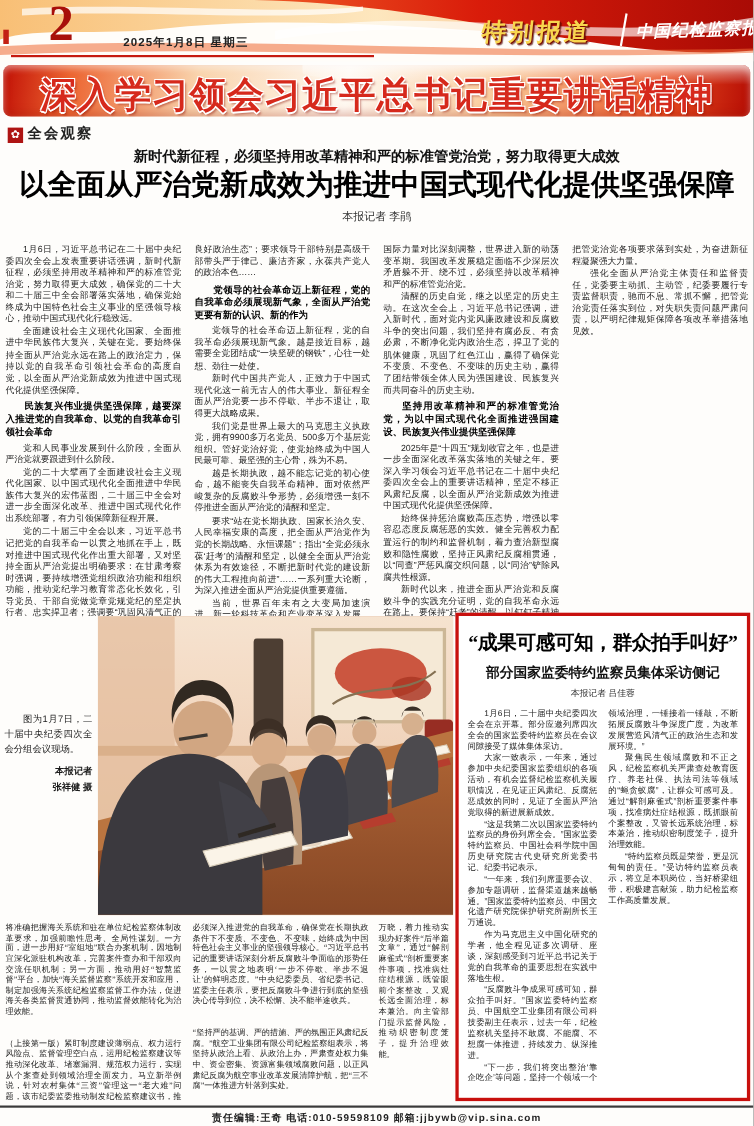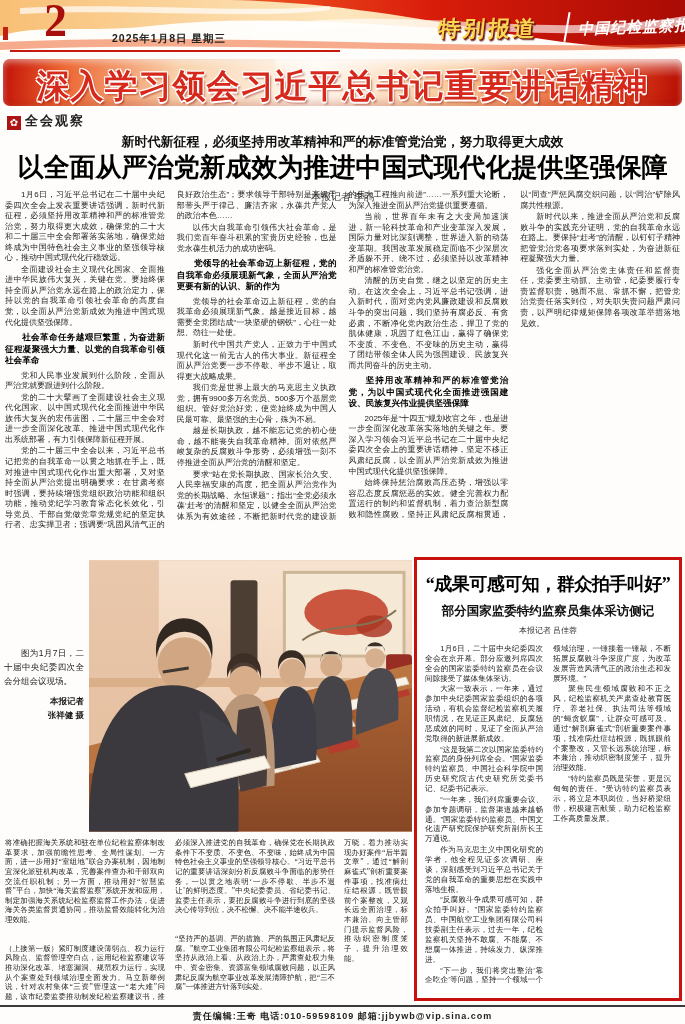--- a/index.html
+++ b/index.html
@@ -42,21 +42,21 @@
   .headline{position:absolute;left:0;top:150px;width:100%;text-align:center;font-size:26px;font-weight:900;
             color:#000;font-family:"Liberation Serif",serif;}
   .byline{position:absolute;left:0;top:190px;width:100%;text-align:center;font-size:10px;color:#333;}
 
   
   .body-p{font-size:8px;line-height:1.32;text-align:justify;text-indent:2em;margin:0 0 1px;color:#1c1c1c;}
   .body-p.cont{text-indent:0;}
   .sub-h{font-size:8.6px;line-height:1.34;font-weight:bold;text-align:justify;text-indent:2em;margin:4px 0;color:#000;}
   .gap{height:18px;}
 
-  #top-body{position:absolute;left:5px;top:190px;width:675px;height:347px;
+  #top-body{position:absolute;left:5px;top:222px;width:675px;height:347px;
             column-count:4;column-gap:12px;column-fill:auto;overflow:hidden;}
 
   
   #caption{position:absolute;left:4px;top:646px;width:80px;font-size:8.5px;line-height:14px;text-align:justify;}
   #caption .cap-text{text-indent:2em;}
   #caption .cap-credit{font-weight:bold;text-align:right;margin-top:6px;}
   #photo{position:absolute;left:89px;top:560px;width:323px;height:272px;overflow:hidden;background:#e9cdb6;}
 
   
   #box{position:absolute;left:414px;top:557px;width:262px;height:438px;border:3px solid #c8100d;
@@ -126,25 +126,24 @@
     <span class="tag-label">全会观察</span>
   </div>
 
   <div class="kicker">新时代新征程，必须坚持用改革精神和严的标准管党治党，努力取得更大成效</div>
   <div class="headline">以全面从严治党新成效为推进中国式现代化提供坚强保障</div>
   <div class="byline">本报记者 李鹃</div>
 
   <div id="top-body">
       <p class="body-p">1月6日，习近平总书记在二十届中央纪委四次全会上发表重要讲话强调，新时代新征程，必须坚持用改革精神和严的标准管党治党，努力取得更大成效，确保党的二十大和二十届三中全会部署落实落地，确保党始终成为中国特色社会主义事业的坚强领导核心，推动中国式现代化行稳致远。</p>
       <p class="body-p">全面建设社会主义现代化国家、全面推进中华民族伟大复兴，关键在党。要始终保持全面从严治党永远在路上的政治定力，保持以党的自我革命引领社会革命的高度自觉，以全面从严治党新成效为推进中国式现代化提供坚强保障。</p>
-      <p class="sub-h">社会革命任务越艰巨繁重，为奋进新征程凝聚强大力量、以党的自我革命引领社会革命</p>
+      <p class="sub-h">民族复兴伟业提供坚强保障，越要深入推进党的自我革命、以党的自我革命引领社会革命</p>
       <p class="body-p">党和人民事业发展到什么阶段，全面从严治党就要跟进到什么阶段。</p>
       <p class="body-p">党的二十大擘画了全面建设社会主义现代化国家、以中国式现代化全面推进中华民族伟大复兴的宏伟蓝图，二十届三中全会对进一步全面深化改革、推进中国式现代化作出系统部署，有力引领保障新征程开展。</p>
       <p class="body-p">党的二十届三中全会以来，习近平总书记把党的自我革命一以贯之地抓在手上，既对推进中国式现代化作出重大部署，又对坚持全面从严治党提出明确要求：在甘肃考察时强调，要持续增强党组织政治功能和组织功能，推动党纪学习教育常态化长效化，引导党员、干部自觉做党章党规党纪的坚定执行者、忠实捍卫者；强调要“巩固风清气正的良好政治生态”；要求领导干部特别是高级干部带头严于律己、廉洁齐家，永葆共产党人的政治本色……</p>
-      <p class="body-p">以伟大自我革命引领伟大社会革命，是我们党百年奋斗积累的宝贵历史经验，也是党永葆生机活力的成功密码。</p>
       <p class="sub-h">党领导的社会革命迈上新征程，党的自我革命必须展现新气象，全面从严治党更要有新的认识、新的作为</p>
       <p class="body-p">党领导的社会革命迈上新征程，党的自我革命必须展现新气象。越是接近目标，越需要全党团结成“一块坚硬的钢铁”，心往一处想、劲往一处使。</p>
       <p class="body-p">新时代中国共产党人，正致力于中国式现代化这一前无古人的伟大事业。新征程全面从严治党要一步不停歇、半步不退让，取得更大战略成果。</p>
       <p class="body-p">我们党是世界上最大的马克思主义执政党，拥有9900多万名党员、500多万个基层党组织。管好党治好党，使党始终成为中国人民最可靠、最坚强的主心骨，殊为不易。</p>
       <p class="body-p">越是长期执政，越不能忘记党的初心使命，越不能丧失自我革命精神。面对依然严峻复杂的反腐败斗争形势，必须增强一刻不停推进全面从严治党的清醒和坚定。</p>
       <p class="body-p">要求“站在党长期执政、国家长治久安、人民幸福安康的高度，把全面从严治党作为党的长期战略、永恒课题”；指出“全党必须永葆‘赶考’的清醒和坚定，以健全全面从严治党体系为有效途径，不断把新时代党的建设新的伟大工程推向前进”……一系列重大论断，为深入推进全面从严治党提供重要遵循。</p>
       <p class="body-p">当前，世界百年未有之大变局加速演进，新一轮科技革命和产业变革深入发展，国际力量对比深刻调整，世界进入新的动荡变革期。我国改革发展稳定面临不少深层次矛盾躲不开、绕不过，必须坚持以改革精神和严的标准管党治党。</p>
       <p class="body-p">清醒的历史自觉，继之以坚定的历史主动。在这次全会上，习近平总书记强调，进入新时代，面对党内党风廉政建设和反腐败斗争的突出问题，我们坚持有腐必反、有贪必肃，不断净化党内政治生态，捍卫了党的肌体健康，巩固了红色江山，赢得了确保党不变质、不变色、不变味的历史主动，赢得了团结带领全体人民为强国建设、民族复兴而共同奋斗的历史主动。</p>
       <p class="sub-h">坚持用改革精神和严的标准管党治党，为以中国式现代化全面推进强国建设、民族复兴伟业提供坚强保障</p>
       <p class="body-p">2025年是“十四五”规划收官之年，也是进一步全面深化改革落实落地的关键之年。要深入学习领会习近平总书记在二十届中央纪委四次全会上的重要讲话精神，坚定不移正风肃纪反腐，以全面从严治党新成效为推进中国式现代化提供坚强保障。</p>

